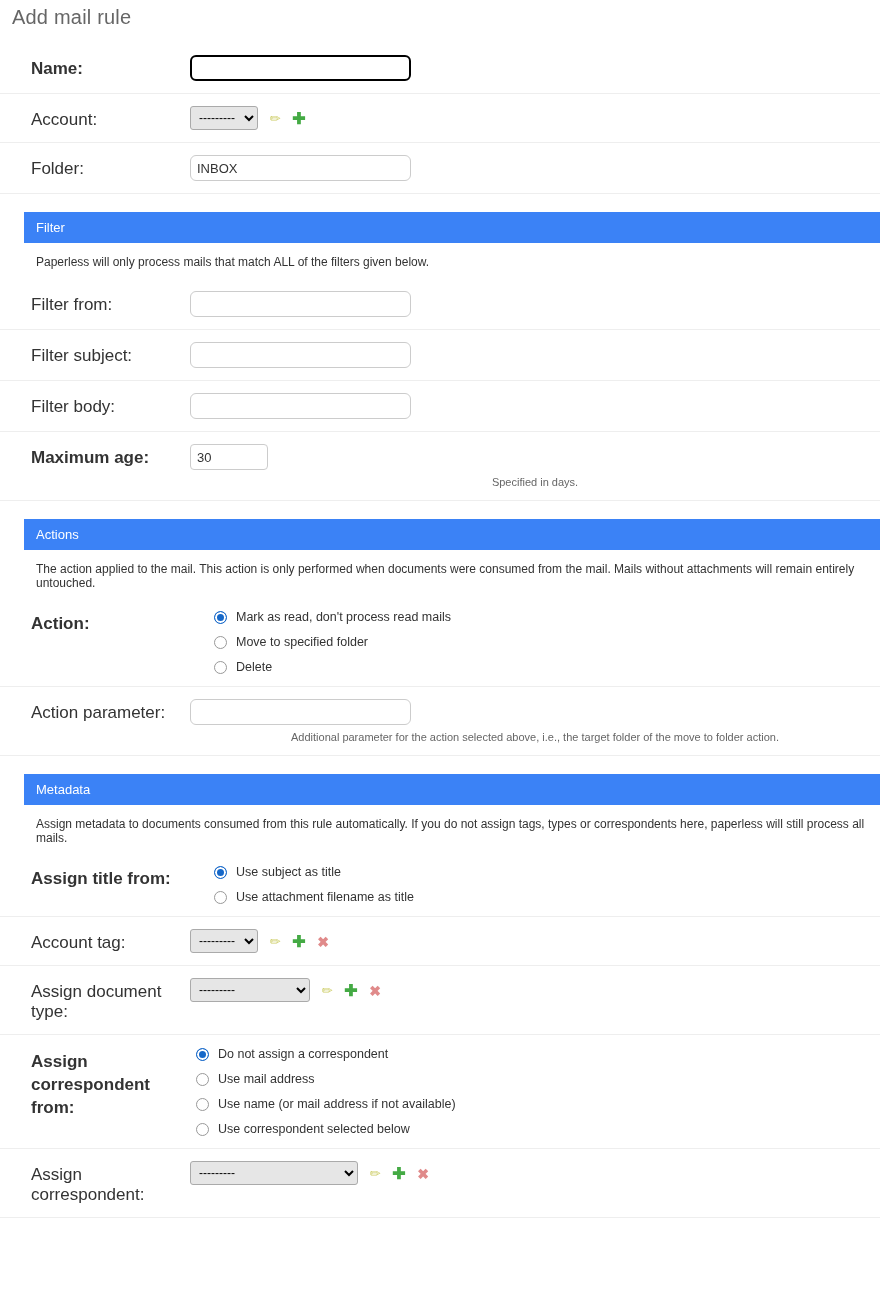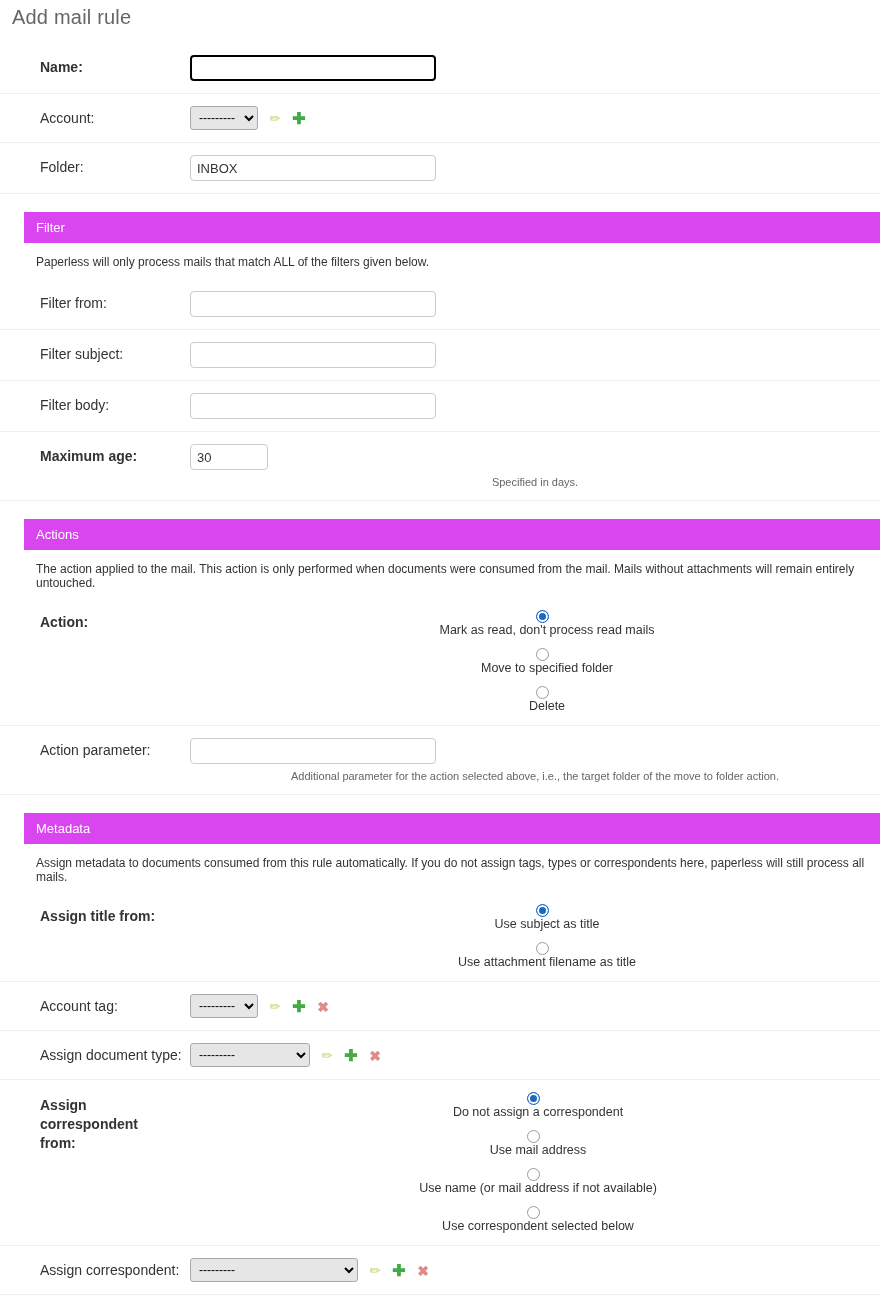--- a/index.html
+++ b/index.html
@@ -25,39 +25,39 @@
     display: flex;
     align-items: flex-start;
     border-bottom: 1px solid #eee;
     padding: 12px 0 12px 0;
     min-height: 46px;
   }
 
   .row-label {
     width: 190px;
     min-width: 190px;
-    padding-left: 40px;
+    padding-left: 31px;
     padding-top: 4px;
-    font-size: 14px;
+    font-size: 17px;
     color: #333;
   }
   .row-label.bold { font-weight: bold; }
   .row-field { flex: 1; position: relative; }
 
   input[type="text"] {
     font-family: "Liberation Sans", sans-serif;
     font-size: 13px;
     color: #333;
     padding: 4px 6px;
     border: 1px solid #ccc;
     border-radius: 4px;
     background: #fff;
     height: 26px;
   }
-  input.wide { width: 246px; }
+  input.wide { width: 221px; border-radius: 6px; }
   input.narrow { width: 78px; }
   input.focused {
     border: 2px solid #000;
     padding: 3px 5px;
   }
 
   select {
     font-family: "Liberation Sans", sans-serif;
     font-size: 12px;
     border: 1px solid #aaa;
@@ -76,42 +76,41 @@
     vertical-align: middle;
     font-size: 14px;
     line-height: 1;
     cursor: pointer;
   }
   .ico-pencil { color: #cfcf6e; font-size: 13px; }
   .ico-plus { color: #44aa44; font-weight: bold; font-size: 16px; }
   .ico-x { color: #e08a8a; font-size: 14px; font-weight: bold; }
 
   .section-header {
-    background: #d946ef;
+    background: #3b82f6;
     color: #fff;
     font-size: 13px;
     padding: 8px 0 8px 12px;
     margin: 18px 0 0 24px;
   }
   .section-note {
     font-size: 12px;
     color: #333;
     padding: 12px 0 0 36px;
   }
   .help-text {
     font-size: 11px;
     color: #666;
     margin-top: 6px;
     text-align: center;
   }
   .radio-line {
     display: flex;
     align-items: center;
     margin-bottom: 11px;
-    flex-direction: column;
   }
   .radio-line:last-child { margin-bottom: 0; align-items: center; }
   .radio {
     width: 13px; height: 13px;
     border-radius: 50%;
     border: 1px solid #999;
     background: #fff;
     margin-right: 9px;
     flex: 0 0 13px;
     position: relative;

